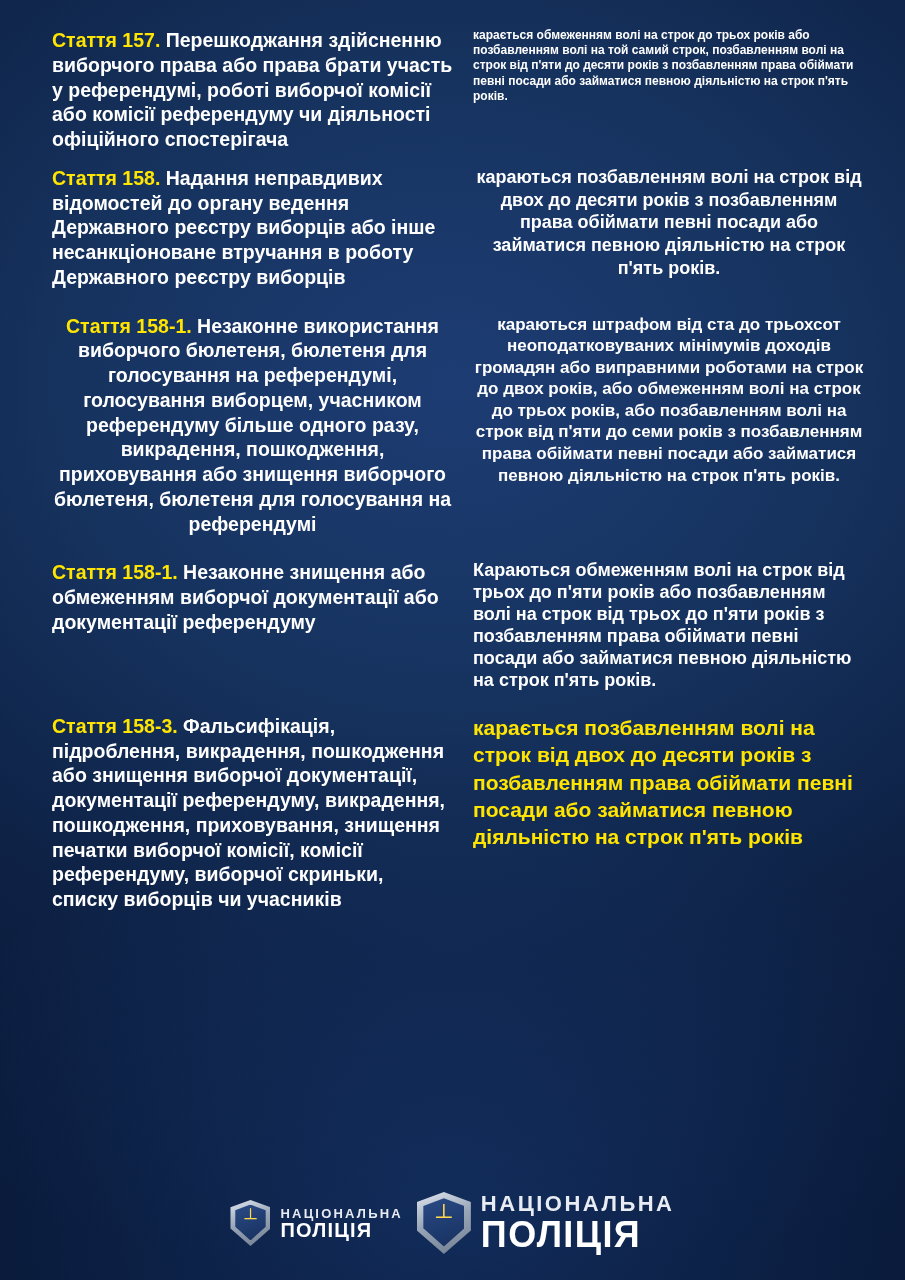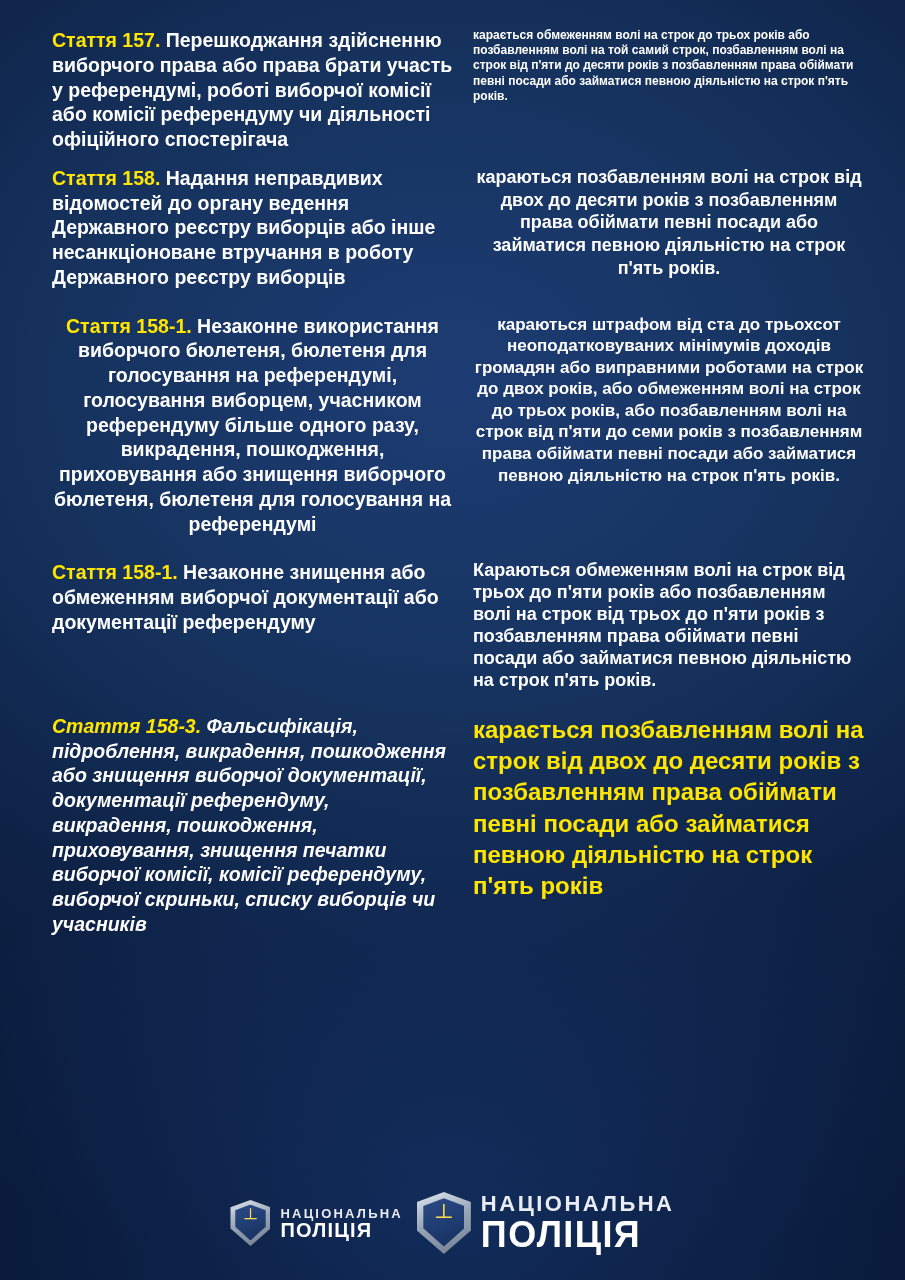--- a/index.html
+++ b/index.html
@@ -75,22 +75,22 @@
   }
   
   .r0 .left-text  { font-size: 19.5px; }
   .r0 .right-text { font-size: 12px; }
   .r1 .left-text  { font-size: 19.5px; }
   .r1 .right-text { font-size: 18px; text-align: center; }
   .r2 .left-text  { font-size: 19.5px; }
   .r2 .right-text { font-size: 17px; }
   .r3 .left-text  { font-size: 19.5px; }
   .r3 .right-text { font-size: 18px; line-height: 1.22; }
-  .r4 .left-text  { font-size: 19.5px; font-style: italic; }
-  .r4 .right-text { font-size: 24px; color: #ffe500; line-height: 1.3; }
+  .r4 .left-text  { font-size: 19.5px; }
+  .r4 .right-text { font-size: 21px; color: #ffe500; line-height: 1.3; }
 
   .r0 { margin-top: 2px; }
   .r1 { }
   .r2 { margin-top: 24px; text-align: center; }
   .r3 { margin-top: 24px; }
   .r4 { margin-top: 22px; }
 
   .footer {
     position: absolute;
     left: 0; right: 0;

